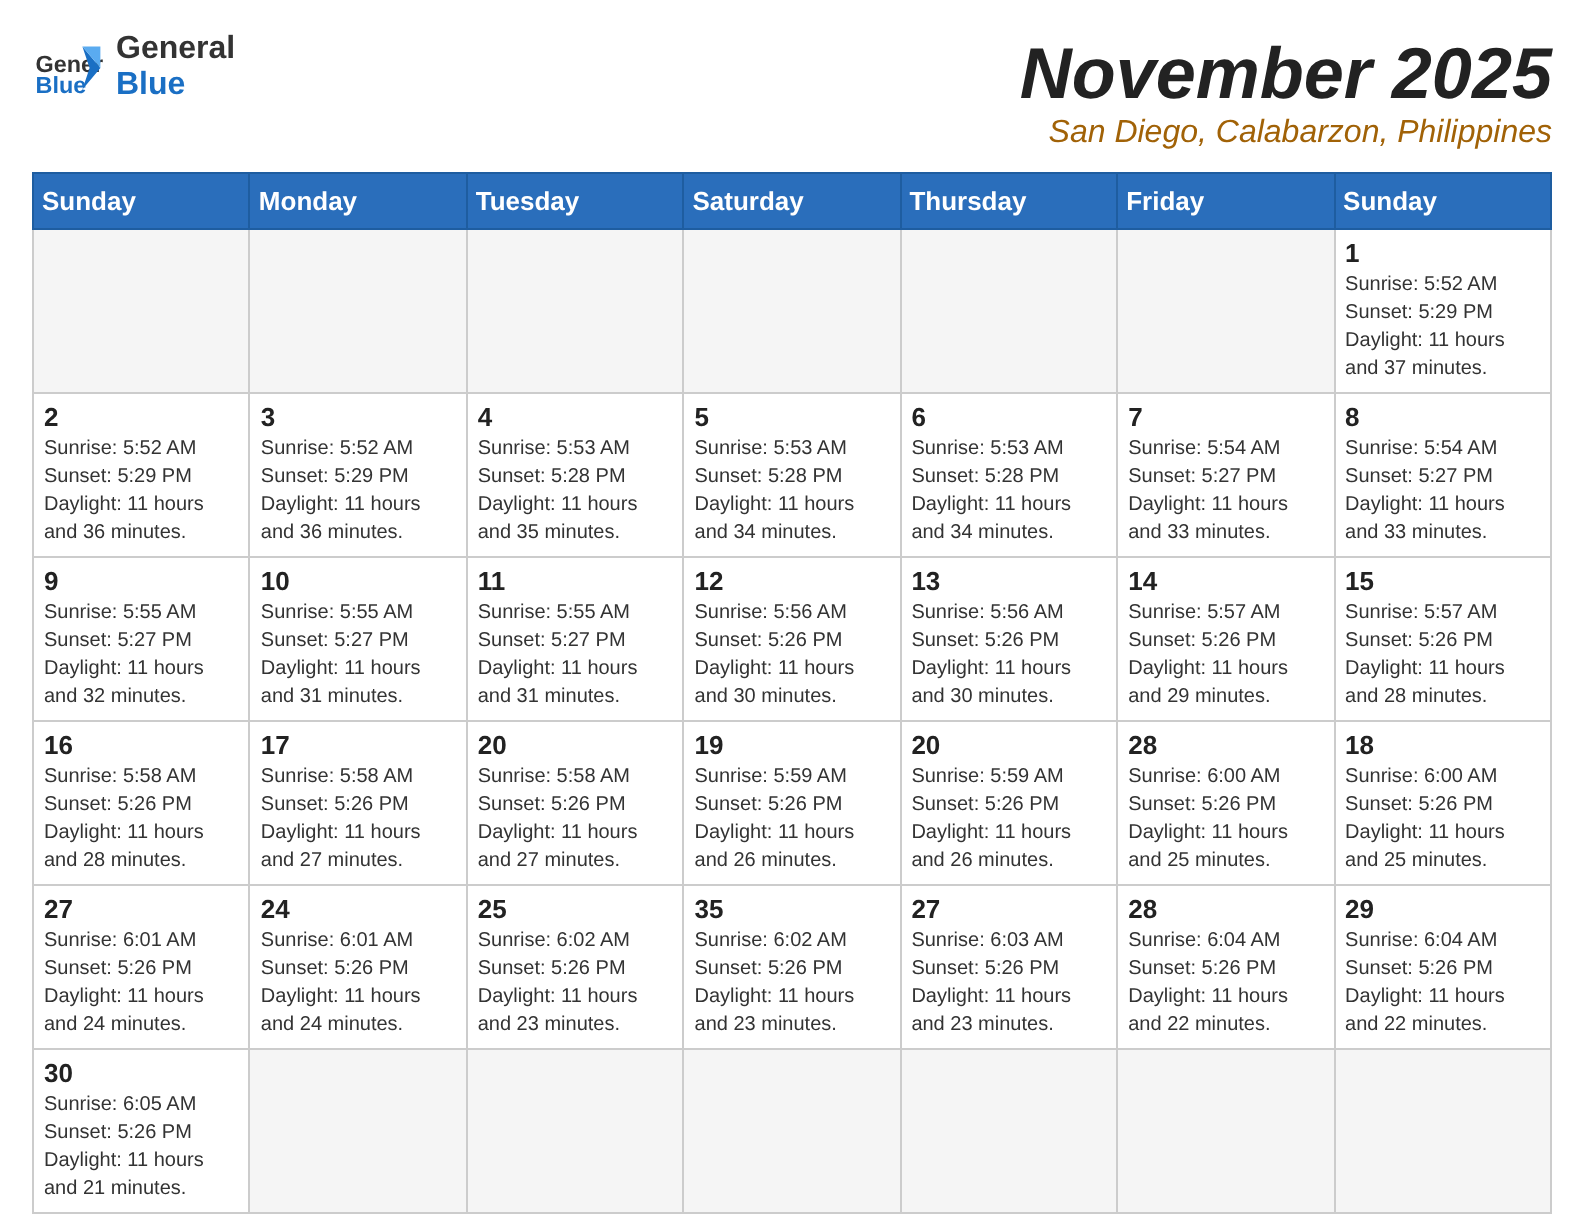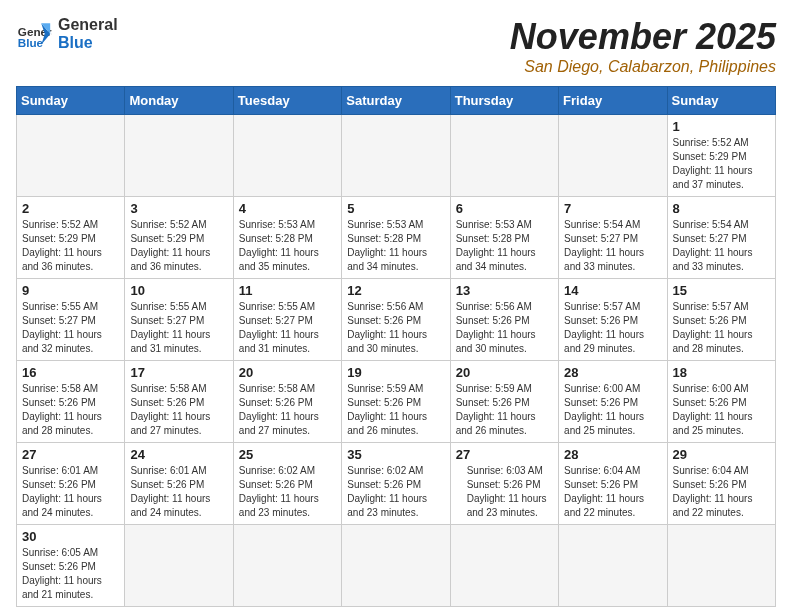--- a/index.html
+++ b/index.html
@@ -278,21 +278,21 @@
 Daylight: 11 hours and 23 minutes.</div>
         </td>
         <td>
           <span class="day-number">35</span>
           <div class="cell-content" style="white-space: pre-line;">Sunrise: 6:02 AM
 Sunset: 5:26 PM
 Daylight: 11 hours and 23 minutes.</div>
         </td>
         <td>
           <span class="day-number">27</span>
-          <div class="cell-content" style="white-space: pre-line; margin-left: 11px;">Sunrise: 6:03 AM
+          <div class="cell-content" style="white-space: pre-line;">Sunrise: 6:03 AM
 Sunset: 5:26 PM
 Daylight: 11 hours and 23 minutes.</div>
         </td>
         <td>
           <span class="day-number">28</span>
           <div class="cell-content" style="white-space: pre-line;">Sunrise: 6:04 AM
 Sunset: 5:26 PM
 Daylight: 11 hours and 22 minutes.</div>
         </td>
         <td>

